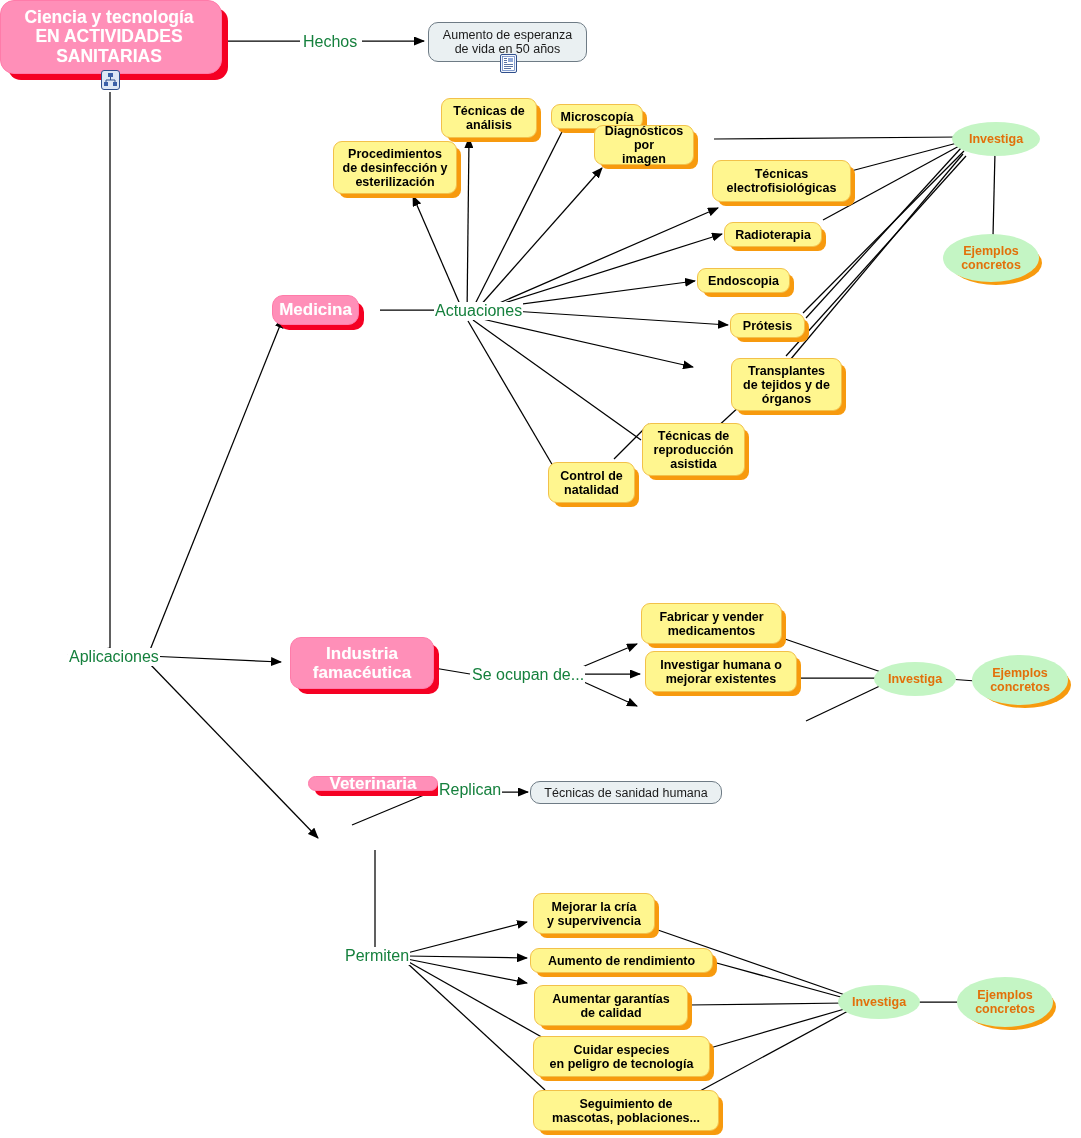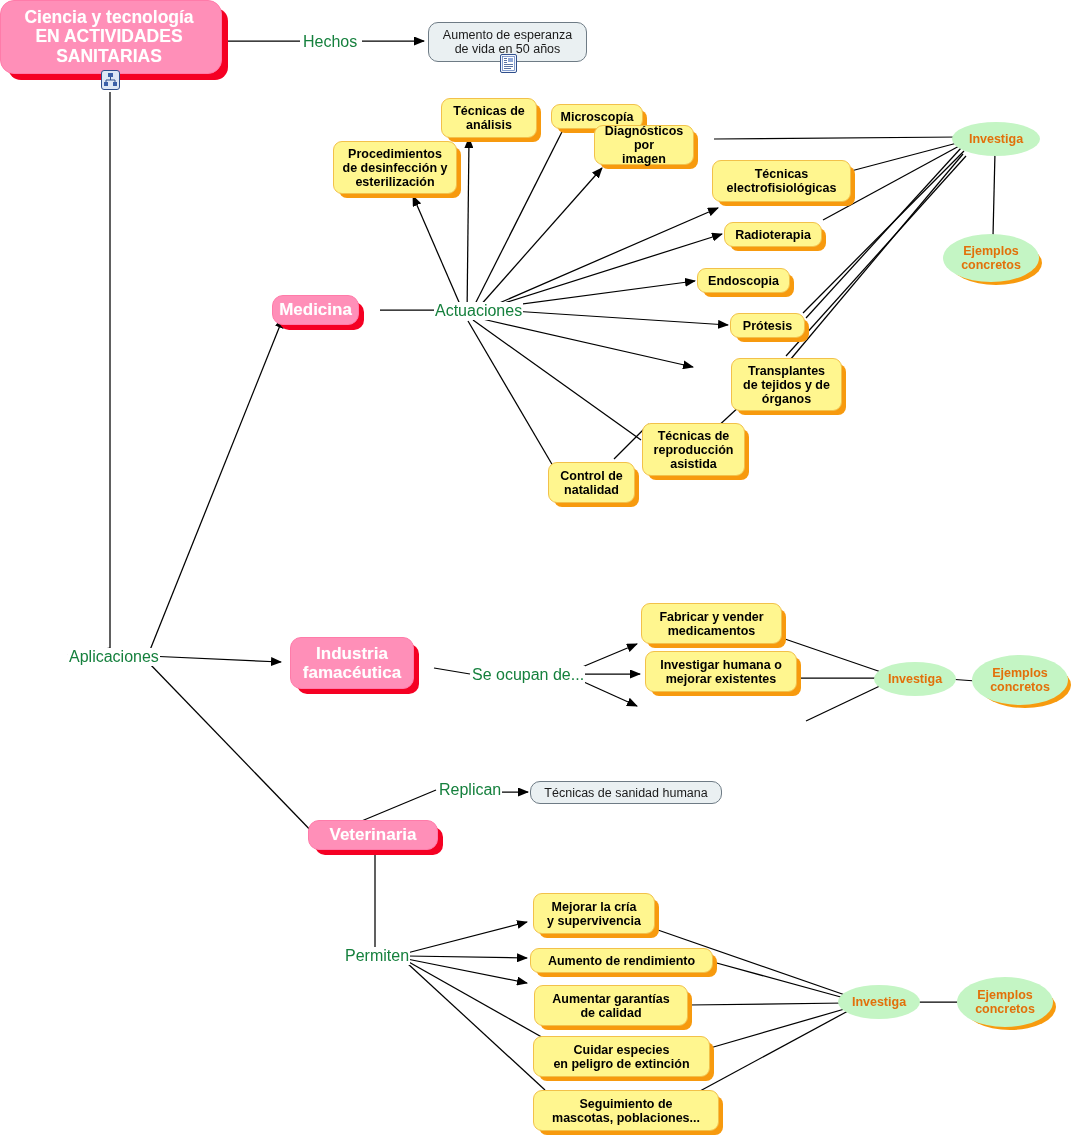--- a/index.html
+++ b/index.html
@@ -227,28 +227,28 @@
   </span>
 
   <div class="node fact" style="left:530px; top:781px; width:192px; height:23px;">
     <span class="label">Técnicas de sanidad humana</span>
   </div>
 
   <div class="node pink" style="left:272px; top:295px; width:87px; height:30px;">
     <span class="label">Medicina</span>
   </div>
 
-  <div class="node pink" style="left:290px; top:637px; width:124px; height:52px;">
+  <div class="node pink" style="left:290px; top:637px; width:144px; height:52px;">
     <span class="label">
       <span>Industria</span><br>
       <span>famacéutica</span>
     </span>
   </div>
 
-  <div class="node pink" style="left:308px; top:820px; width:130px; height:30px;">
+  <div class="node pink" style="left:308px; top:776px; width:130px; height:15px;">
     <span class="label">Veterinaria</span>
   </div>
 
   <div class="linklabel" style="left:302px; top:33px;">Hechos</div>
   <div class="linklabel" style="left:68px; top:648px;">Aplicaciones</div>
   <div class="linklabel" style="left:434px; top:302px;">Actuaciones</div>
   <div class="linklabel" style="left:471px; top:666px;">Se ocupan de...</div>
   <div class="linklabel" style="left:438px; top:781px;">Replican</div>
   <div class="linklabel" style="left:344px; top:947px;">Permiten</div>
 
@@ -349,21 +349,21 @@
   <div class="node yellow" style="left:534px; top:985px; width:154px; height:41px;">
     <span class="label">
       <span>Aumentar garantías</span><br>
       <span>de calidad</span>
     </span>
   </div>
 
   <div class="node yellow" style="left:533px; top:1036px; width:177px; height:41px;">
     <span class="label">
       <span>Cuidar especies</span><br>
-      <span>en peligro de extinción</span>
+      <span>en peligro de tecnología</span>
     </span>
   </div>
 
   <div class="node yellow" style="left:533px; top:1090px; width:186px; height:41px;">
     <span class="label">
       <span>Seguimiento de</span><br>
       <span>mascotas, poblaciones...</span>
     </span>
   </div>
 

